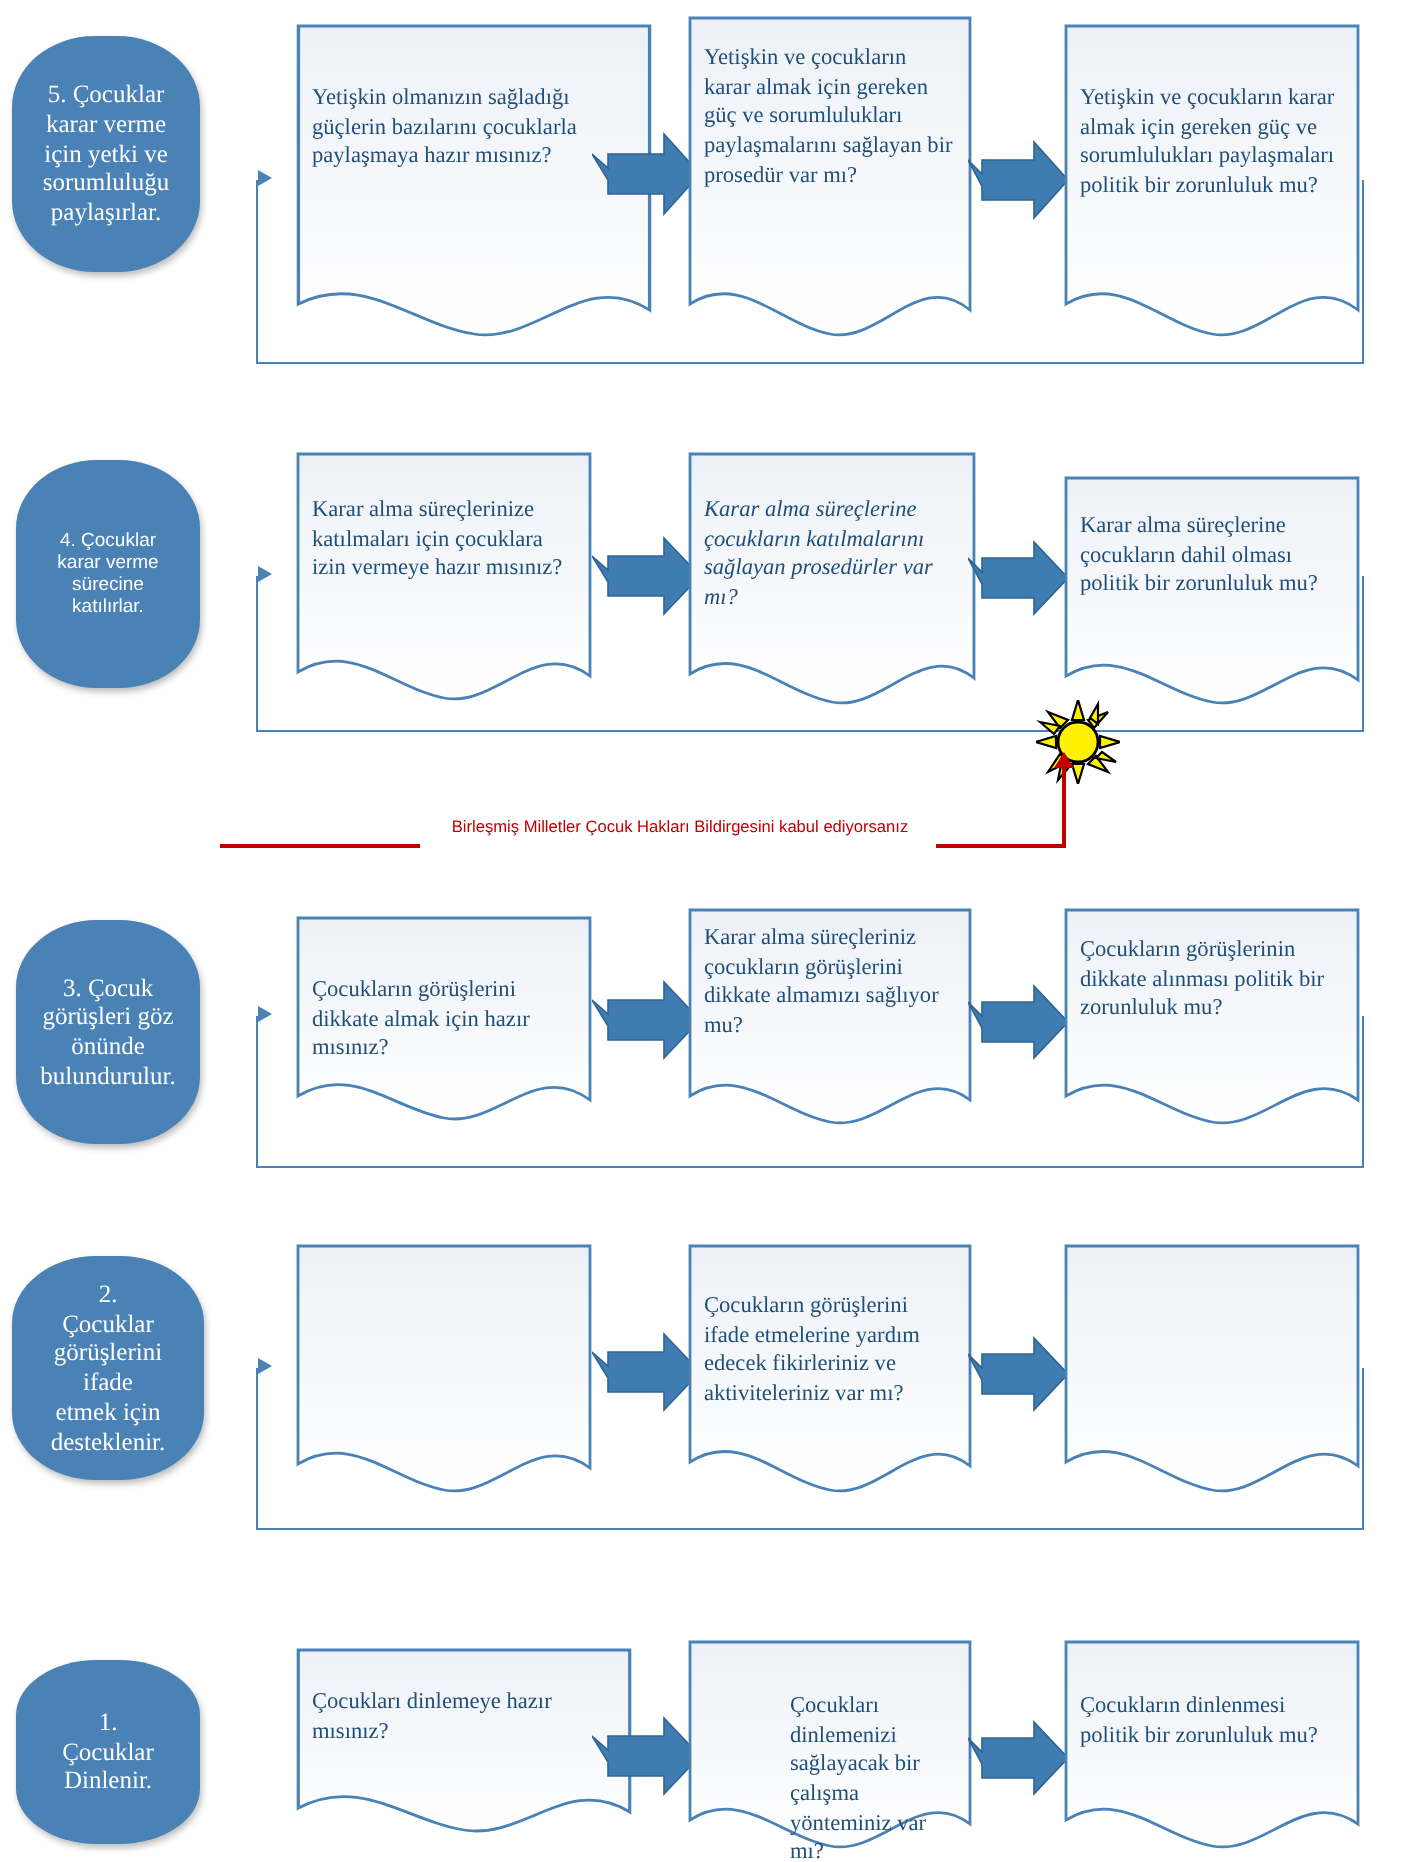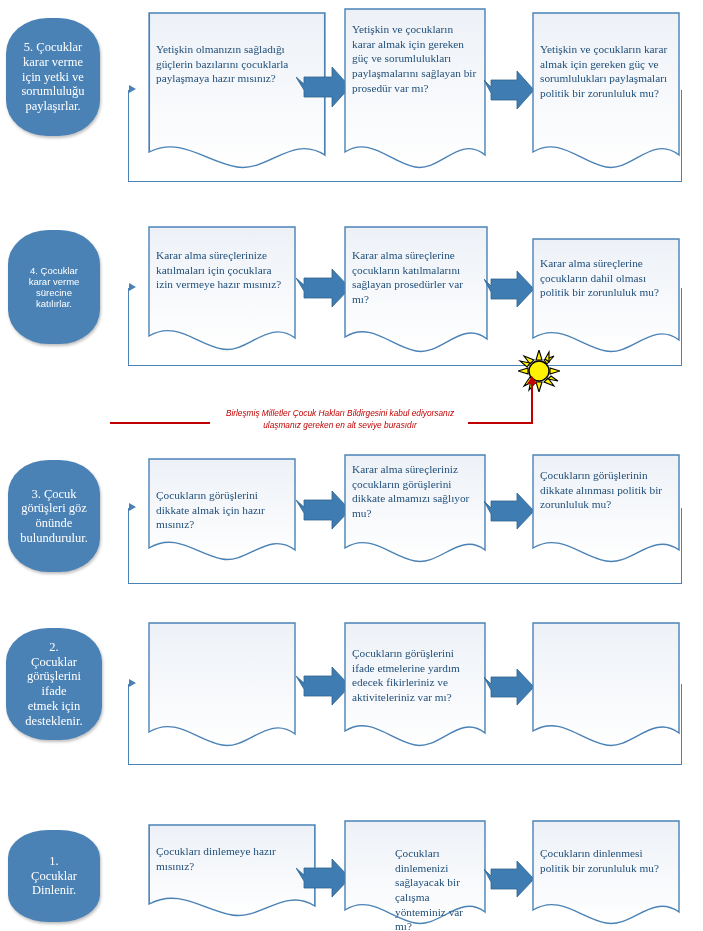--- a/index.html
+++ b/index.html
@@ -115,21 +115,20 @@
     border-bottom: 8px solid #C00000;
   }
   #red-note {
     position: absolute;
     color: #C00000;
     font-family: "Liberation Sans", sans-serif;
     font-size: 8.3px;
     line-height: 1.4;
     text-align: center;
     width: 300px;
-    font-style: italic;
   }
 </style>
 </head>
 <body>
 
 <div id="stage">
 
   <div class="row" style="top:0;">
     <div class="stage-oval serif" style="left:6px; top:18px; width:94px; height:118px;">
       <span>5. Çocuklar karar verme için yetki ve sorumluluğu paylaşırlar.</span>
@@ -209,21 +208,21 @@
       </svg>
       <div class="doc-text" style="top:22px;">Karar alma süreçlerinize katılmaları için çocuklara izin vermeye hazır mısınız?</div>
     </div>
 
     <div class="arrow" style="left:296px; top:50px; width:54px; height:40px;">
       <svg viewBox="0 0 54 40" preserveAspectRatio="none">
         <path d="M0,10 L8,17 L8,10 L36,10 L36,1 L54,20 L36,39 L36,30 L8,30 L8,23 Z" fill="#3E7CB1" stroke="#2E6491" stroke-width="0.8"></path>
       </svg>
     </div>
 
-    <div class="doc" style="left:344px; top:8px; width:144px; height:130px;">
+    <div class="doc" style="left:344px; top:8px; width:144px; height:130px;font-style:italic;">
       <svg class="doc-bg" viewBox="0 0 142 130" preserveAspectRatio="none">
         <defs>
             <linearGradient id="g42" x1="0" y1="0" x2="0" y2="1">
           <stop offset="0%" stop-color="#EDF1F7"></stop>
               <stop offset="100%" stop-color="#FFFFFF"></stop>
         </linearGradient>
           </defs>
         <path d="M1,1 L141,1 L141,113 C116,93 96,130 71,125 C46,120 26,95 1,111 Z" fill="url(#g42)" stroke="#4A82B6" stroke-width="1.4"></path>
       </svg>
       <div class="doc-text" style="top:22px;">Karar alma süreçlerine çocukların katılmalarını sağlayan prosedürler var mı?</div>
@@ -275,21 +274,20 @@
         <circle cx="21" cy="21" r="10" fill="#FFF200" stroke="#000000" stroke-width="1.4"></circle>
       </svg>
     </div>
 
     <div class="red-line" style="left:110px; top:62px; width:100px;"></div>
     <div class="red-line" style="left:468px; top:62px; width:64px;"></div>
     <div class="red-line v" style="left:531px; top:24px; height:40px;"></div>
     <div class="red-arrowhead" style="left:527px; top:16px;"></div>
     <div id="red-note" style="left:190px; top:48px;">
       <div>Birleşmiş Milletler Çocuk Hakları Bildirgesini kabul ediyorsanız</div>
-      <div>ulaşmanız gereken en alt seviye burasıdır</div>
     </div>
   </div>
 
   <div class="row" style="top:452px;">
     <div class="stage-oval serif" style="left:8px; top:8px; width:92px; height:112px;">
       <span>3. Çocuk görüşleri göz önünde bulundurulur.</span>
     </div>
 
     <div class="doc" style="left:148px; top:6px; width:148px; height:106px;">
       <svg class="doc-bg" viewBox="0 0 148 106" preserveAspectRatio="none">

